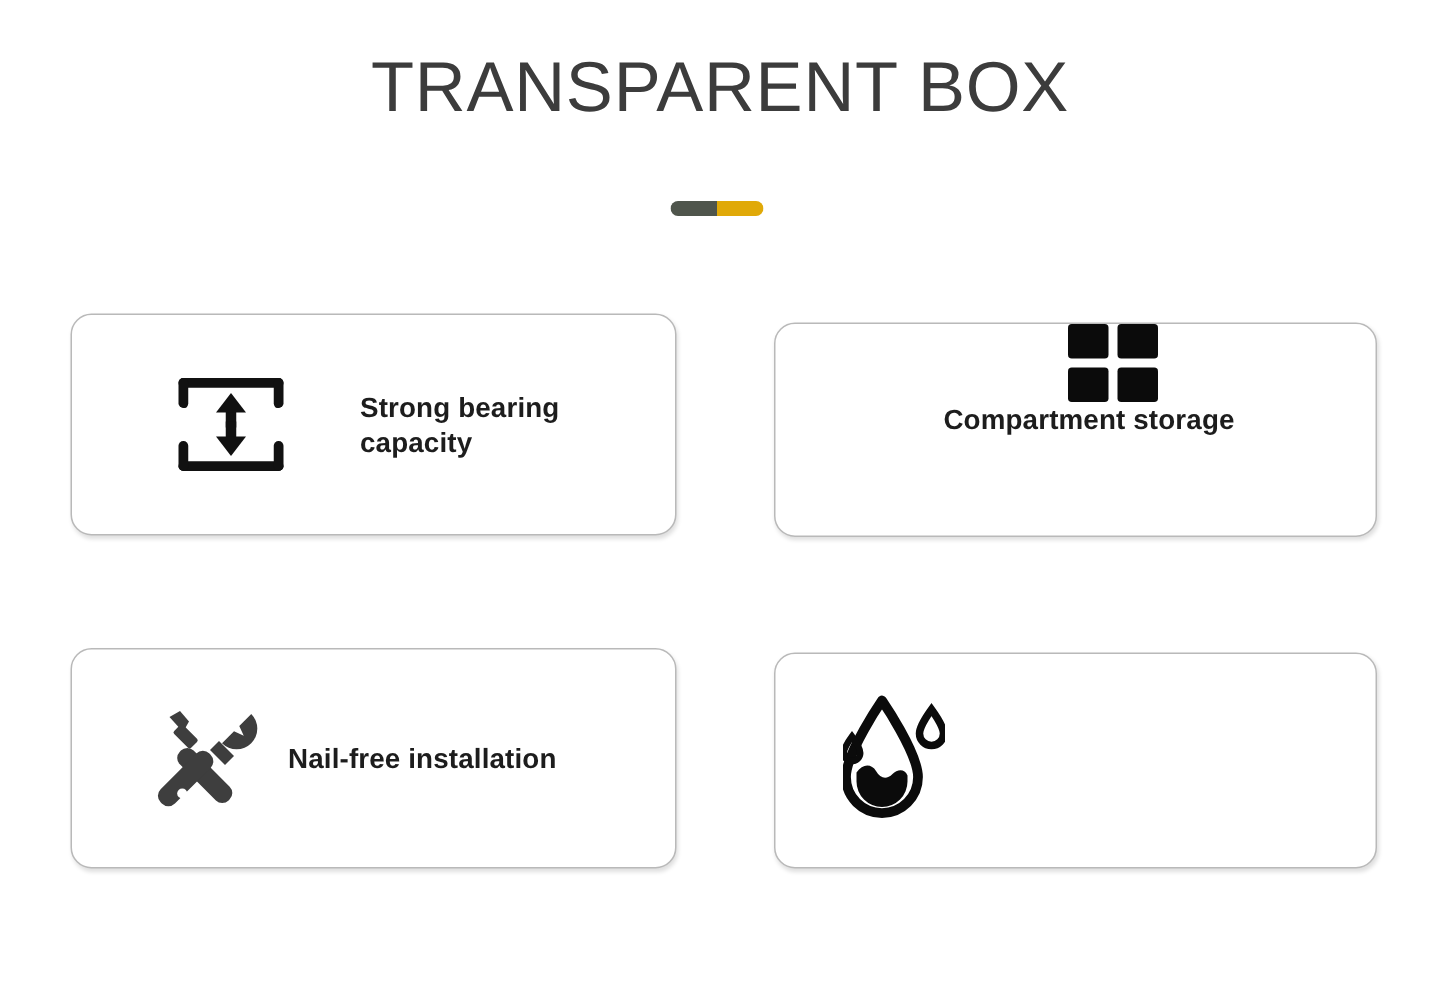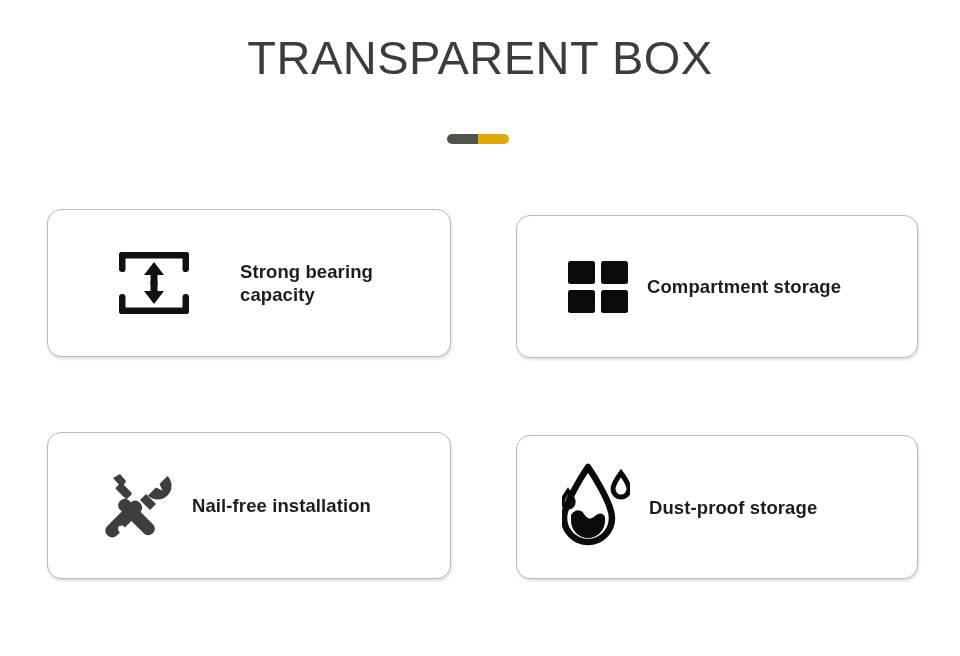--- a/index.html
+++ b/index.html
@@ -127,21 +127,21 @@
         <rect x="35.5" y="23" width="7" height="14" fill="#111111"></rect>
         <path d="M39 14 L49 27 L29 27 Z" fill="#111111"></path>
 
         <rect x="35.5" y="33" width="7" height="14" fill="#111111"></rect>
         <path d="M39 56 L49 43 L29 43 Z" fill="#111111"></path>
       </svg>
     </div>
     <div class="card-label">Strong bearing capacity</div>
   </div>
 
-  <div class="card card-2" style="border-color: rgb(185, 185, 185);">
+  <div class="card card-2" style="border-color: rgb(185, 185, 185); flex-direction: column;">
     <div class="card-icon">
       <svg width="60" height="52" viewBox="0 0 60 52" aria-hidden="true">
         <rect x="0" y="0" width="27" height="23" rx="2.5" fill="#0b0b0b"></rect>
         <rect x="33" y="0" width="27" height="23" rx="2.5" fill="#0b0b0b"></rect>
         <rect x="0" y="29" width="27" height="23" rx="2.5" fill="#0b0b0b"></rect>
         <rect x="33" y="29" width="27" height="23" rx="2.5" fill="#0b0b0b"></rect>
       </svg>
     </div>
     <div class="card-label">Compartment storage</div>
   </div>
@@ -174,16 +174,15 @@
         <path d="M26 6 C26 6 2 41 2 57 a24 24 0 0 0 48 0 C50 41 26 6 26 6 Z" fill="none" stroke="#0b0b0b" stroke-width="6.5" stroke-linejoin="round"></path>
 
         <path d="M9 54 C13 48 19 48 22 53 C25 58 29 59 33 55
                  C36 52 41 51 43 56 L43 60 a17 17 0 0 1 -34 0 Z" fill="#0b0b0b"></path>
 
         <path d="M59 12 C59 12 51 23 51 28 a8 8 0 0 0 16 0 C67 23 59 12 59 12 Z" fill="none" stroke="#0b0b0b" stroke-width="5"></path>
 
         <path d="M6 30 C6 30 0.5 37.5 0.5 41 a5.5 5.5 0 0 0 11 0 C11.5 37.5 6 30 6 30 Z" fill="none" stroke="#0b0b0b" stroke-width="4.3"></path>
       </svg>
     </div>
-    <div class="card-label">Dust-proof storage</div>
   </div>
 
 </div>
 
 </body></html>

